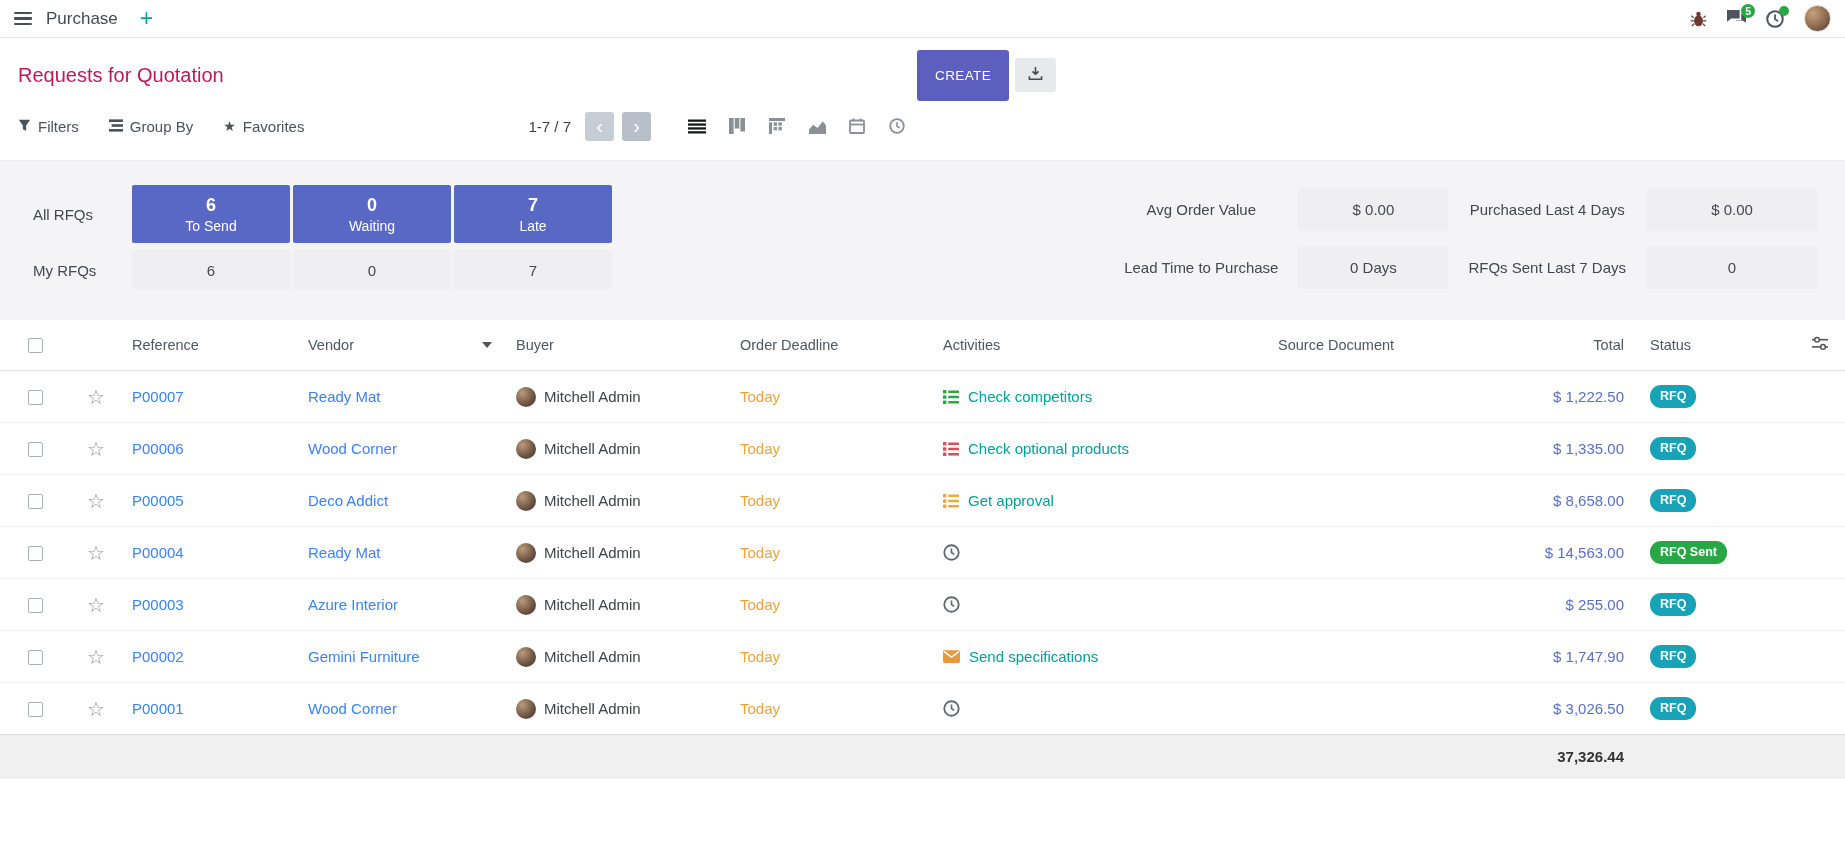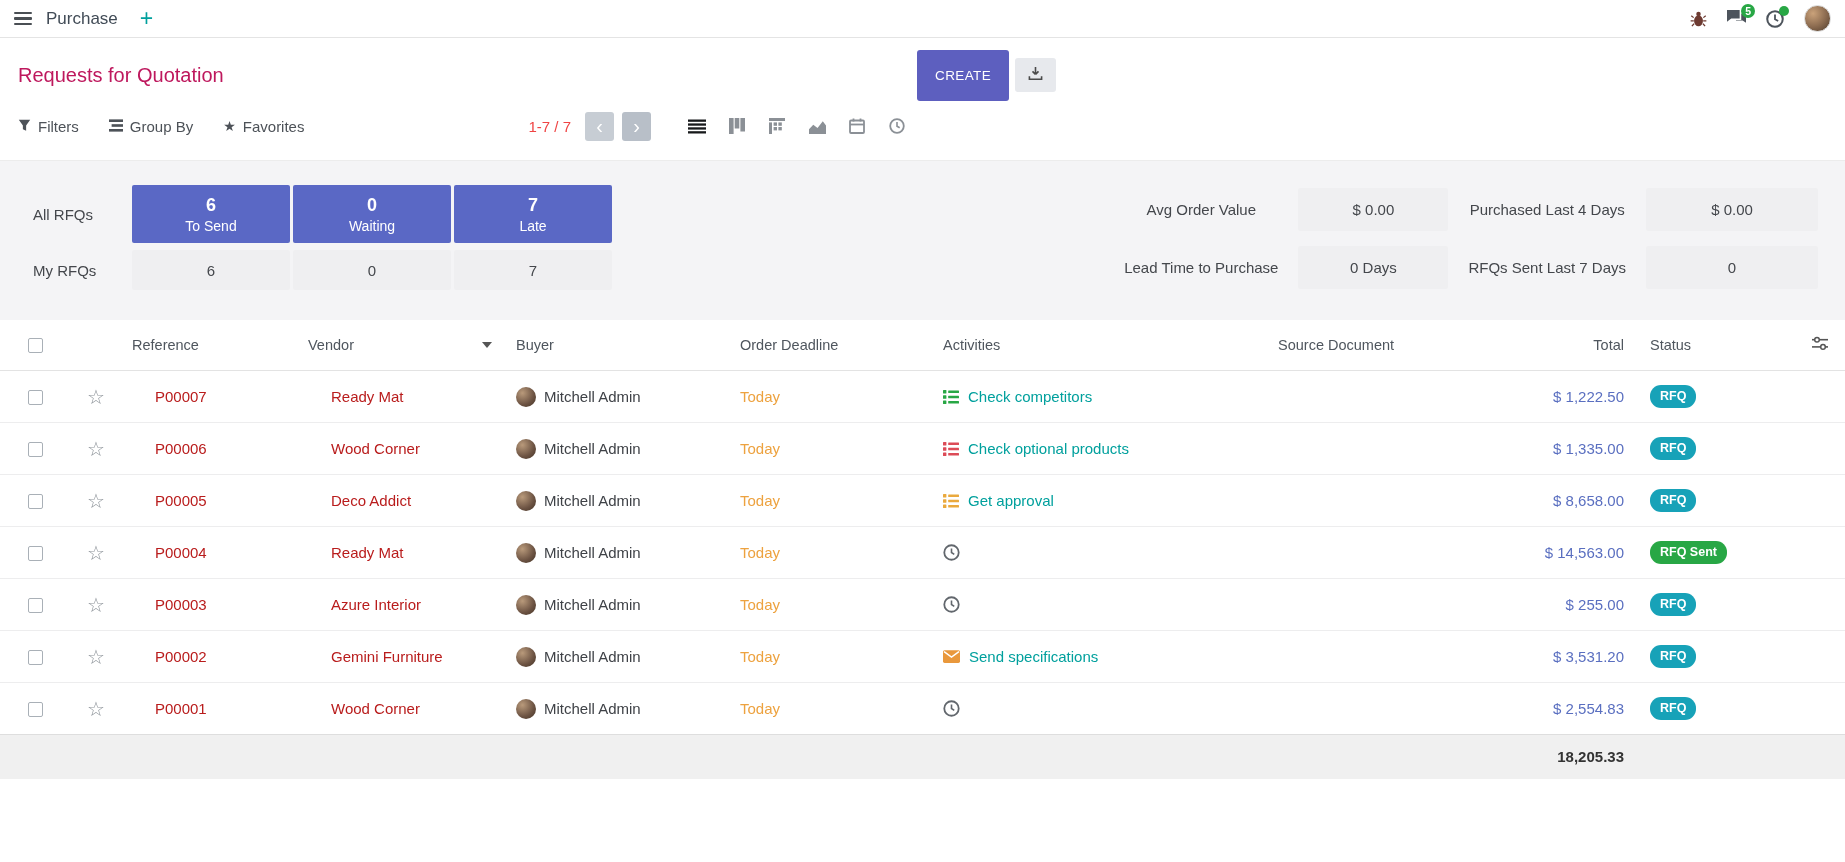--- a/index.html
+++ b/index.html
@@ -57,21 +57,21 @@
   }
   .searchbox input::placeholder { color: #c3c7cc; }
   .search-icn { position: absolute; right: 11px; top: 10px; cursor: pointer; }
   .cp-toolbar { display: flex; align-items: center; height: 36px; }
   .tool-item {
     display: flex; align-items: center; gap: 7px; color: #4d5258; font-size: 15px;
     cursor: pointer; margin-right: 30px; white-space: nowrap;
   }
   .tool-item .star-glyph { color: #4d5258; font-size: 14px; }
   .pager { margin-left: auto; display: flex; align-items: center; gap: 8px; }
-  .pager-text { font-size: 15px; color: #ef4444; margin-right: 6px; }
+  .pager-text { font-size: 15px; color: #404040; margin-right: 6px; }
   .pager-btn {
     width: 29px; height: 29px; border: none; border-radius: 3px; background: #c7cdd4;
     color: #fff; font-size: 20px; line-height: 1; cursor: pointer; font-family: "Liberation Sans", sans-serif;
   }
   .pager-btn.next { background: #b8bfc8; }
   .view-switcher { display: flex; align-items: center; margin-left: 26px; }
   .vs-btn {
     width: 40px; height: 32px; display: flex; align-items: center; justify-content: center;
     color: #8b9096; cursor: pointer; background: transparent; border: none;
   }
@@ -106,21 +106,21 @@
   tbody td { padding: 0 10px; height: 52px; border-top: 1px solid #ededee; font-size: 15px; color: #3f4247; white-space: nowrap; overflow: hidden; }
   tbody tr:first-child td { border-top: none; }
   tbody tr { cursor: pointer; }
   .c-center { text-align: center; }
   .c-right { text-align: right; padding-right: 16px !important; }
   .th-flex { display: flex; align-items: center; justify-content: space-between; }
   .caret-down {
     width: 0; height: 0; border-left: 5px solid transparent; border-right: 5px solid transparent;
     border-top: 6px solid #555; display: inline-block; margin-right: 4px; cursor: pointer;
   }
-  .link { color: #b91c1c; cursor: pointer; margin-left: 23px; }
+  .link { color: #3b82f6; cursor: pointer; }
   .star {
     font-size: 20px; color: #8f959b; cursor: pointer; line-height: 1;
   }
   input[type="checkbox"] {
     appearance: none; width: 15px; height: 15px; border: 1px solid #a9b0b7; border-radius: 2px;
     background: #fff; cursor: pointer; vertical-align: middle;
   }
   .buyer-wrap { display: flex; align-items: center; gap: 8px; }
   .avatar-sm {
     width: 20px; height: 20px; border-radius: 50%; flex: 0 0 20px;
@@ -520,21 +520,21 @@
         <span class="act-icon" style="color: rgb(233, 152, 60);">
                 <svg width="17" height="13" viewBox="0 0 16 12">
                   <rect width="16" height="12" rx="1.5" fill="currentColor"></rect>
                   <path d="M1 1.5l7 5 7-5" fill="none" stroke="#fff" stroke-width="1.4"></path>
                 </svg>
               </span>
         <span class="act-text">Send specifications</span>
       </span>
     </td>
     <td><span></span></td>
-    <td class="c-right"><span class="total-amt">$ 3,531.20</span></td>
+    <td class="c-right"><span class="total-amt">$ 1,747.90</span></td>
     <td><span class="badge rfq">RFQ</span></td>
     <td></td>
   </tr>
         <tr>
     <td class="c-center"><input type="checkbox" style=""></td>
     <td class="c-center"><span class="star">☆</span></td>
     <td><span class="link">P00001</span></td>
     <td><span class="link">Wood Corner</span></td>
     <td>
       <span class="buyer-wrap">
@@ -548,27 +548,27 @@
         <span class="act-icon" style="color: rgb(98, 103, 109);">
                 <svg width="17" height="17" viewBox="0 0 16 16">
                   <circle cx="8" cy="8" r="6.8" fill="none" stroke="currentColor" stroke-width="1.7"></circle>
                   <path d="M8 4.2V8l2.6 1.7" fill="none" stroke="currentColor" stroke-width="1.5"></path>
                 </svg>
               </span>
         <span class="act-text"></span>
       </span>
     </td>
     <td><span></span></td>
-    <td class="c-right"><span class="total-amt">$ 2,554.83</span></td>
+    <td class="c-right"><span class="total-amt">$ 3,026.50</span></td>
     <td><span class="badge rfq">RFQ</span></td>
     <td></td>
   </tr>
       </tbody>
     <tfoot>
       <tr>
         <td colspan="8"></td>
-        <td class="c-right footer-total">18,205.33</td>
+        <td class="c-right footer-total">37,326.44</td>
         <td colspan="2"></td>
       </tr>
     </tfoot>
   </table>
   <div class="table-spacer"></div>
 </section>
 
 </body></html>

